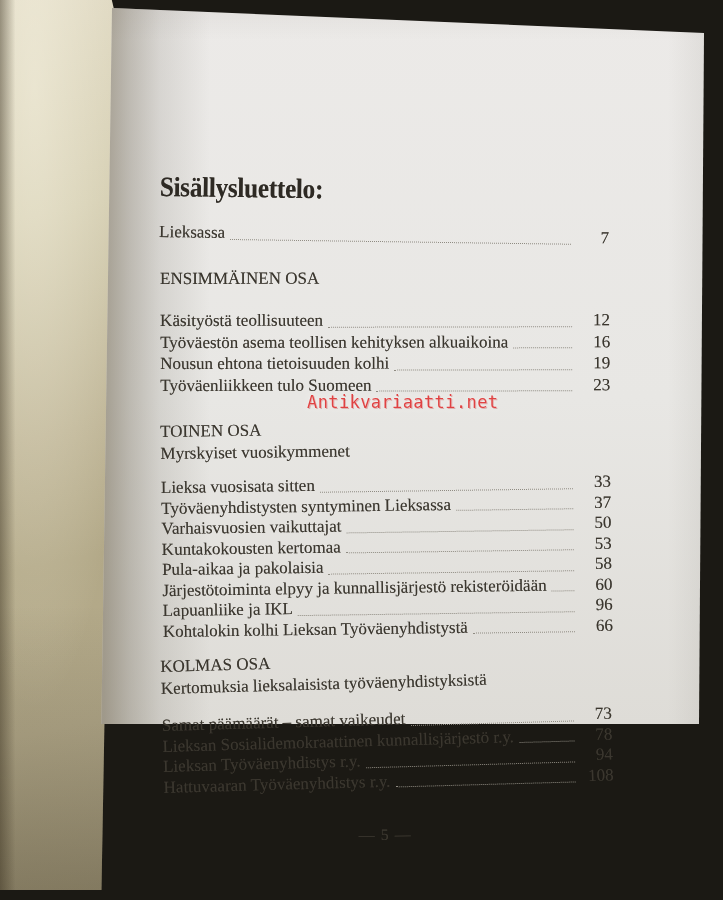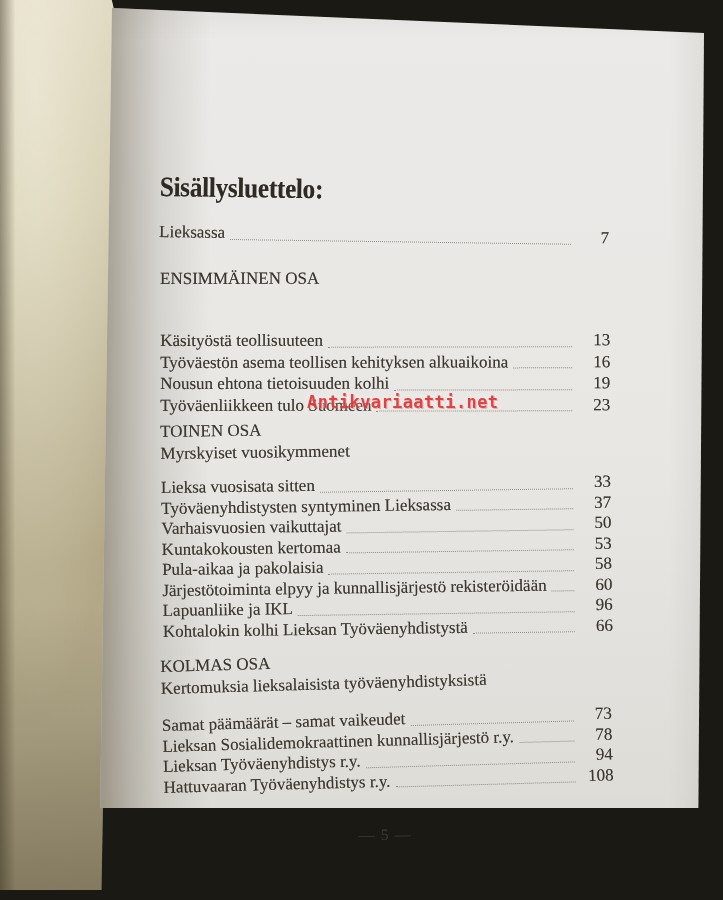--- a/index.html
+++ b/index.html
@@ -21,21 +21,21 @@
     content:""; position:absolute; inset:0;
     background:
       linear-gradient(to left, rgba(66,55,32,0.30), rgba(66,55,32,0) 24%),
       linear-gradient(to right, rgba(52,43,26,0.45), rgba(52,43,26,0) 9%),
       linear-gradient(to top, rgba(42,35,20,0.30), rgba(42,35,20,0) 32%),
       radial-gradient(ellipse at 20% 10%, rgba(255,252,238,0.45), rgba(255,252,238,0) 55%);
   }
 
   
   .right-page {
-    position:absolute; left:0; top:0; width:723px; height:808px;
+    position:absolute; left:0; top:0; width:723px; height:724px;
     clip-path:polygon(112px 8px, 704px 33px, 698px 861px, 99px 884px);
     background:linear-gradient(to bottom, #eceae8 0%, #e8e7e4 55%, #dedcd7 100%);
   }
   .right-page::before {
     content:""; position:absolute; inset:0;
     background:
       linear-gradient(to right,
         rgba(108,98,76,0.60) 0px, rgba(108,98,76,0.55) 104px,
         rgba(108,100,82,0.35) 130px, rgba(110,105,92,0.16) 160px,
         rgba(110,105,95,0) 210px),
@@ -61,42 +61,42 @@
   .toc-title {
     font-size:28px; font-weight:bold; line-height:34px;
     color:#2e2a24; letter-spacing:-0.3px;
     transform:scaleX(0.90); transform-origin:0 0;
     white-space:nowrap;
   }
   .b-intro .entry { margin-top:17px; }
 
   .heading, .subheading { font-size:17px; line-height:22px; white-space:nowrap; }
   .entries { display:block; }
-  .b-sec1 .entries { margin-top:40px; }
+  .b-sec1 .entries { margin-top:20px; }
   .b-sec2 .entries { margin-top:13px; }
   .b-sec3 .entries { margin-top:16px; }
 
   .entry {
     display:flex; align-items:flex-end;
     font-size:17px; line-height:21.5px;
   }
   .b-sec2 .entry, .b-sec3 .entry { line-height:20.5px; }
   .entry .lbl { white-space:nowrap; flex:0 0 auto; }
   .entry .leader {
     flex:1 1 auto; min-width:8px; height:0;
     border-bottom:1px dotted #8f8b82;
     margin:0 8px 4px 5px;
   }
   .entry .num { flex:0 0 auto; min-width:30px; text-align:right; white-space:nowrap; }
 
   
   .watermark {
     position:absolute; left:280px; top:394px;
     font-family:"DejaVu Sans Mono","Liberation Mono",monospace;
-    font-weight:bold; font-size:17px; line-height:17px;
+    font-weight:normal; font-size:17px; line-height:17px;
     color:#df3a3a; letter-spacing:0.4px; white-space:nowrap;
     text-shadow:0 0 1px rgba(255,240,240,0.85), 0 0 5px rgba(255,255,255,0.55),
                 1px 1px 0 rgba(180,30,30,0.35);
     opacity:0.95; z-index:5;padding-left:27px;
   }
 </style>
 </head>
 <body>
 
 <div class="scene">
@@ -113,21 +113,21 @@
         <span class="num">7</span>
       </div>
     </div>
 
     <div class="block b-sec1">
       <div class="heading">ENSIMMÄINEN OSA</div>
       <div class="entries">
         <div class="entry">
           <span class="lbl">Käsityöstä teollisuuteen</span>
           <span class="leader"></span>
-          <span class="num">13</span>
+          <span class="num">12</span>
         </div>
         <div class="entry">
           <span class="lbl">Työväestön asema teollisen kehityksen alkuaikoina</span>
           <span class="leader"></span>
           <span class="num">16</span>
         </div>
         <div class="entry">
           <span class="lbl">Nousun ehtona tietoisuuden kolhi</span>
           <span class="leader"></span>
           <span class="num">19</span>

